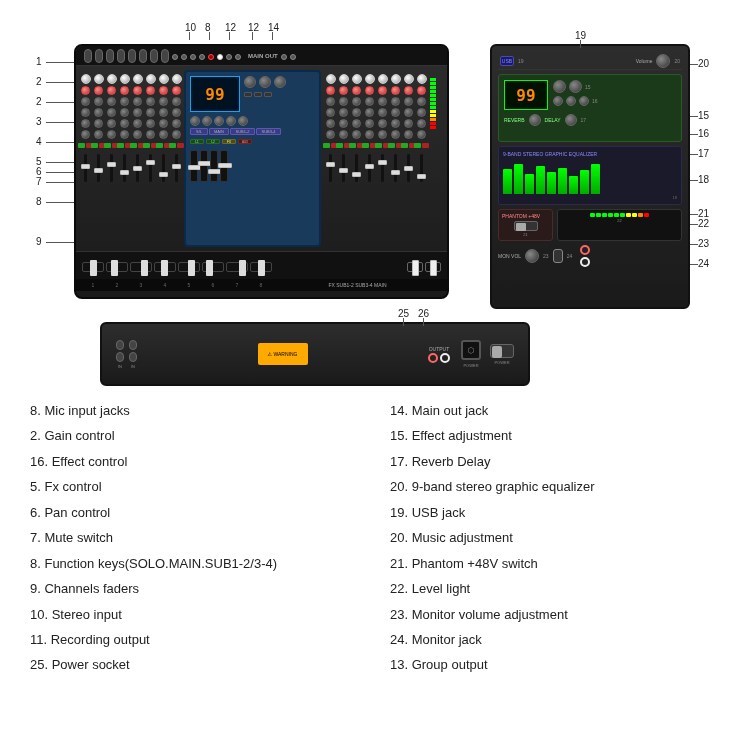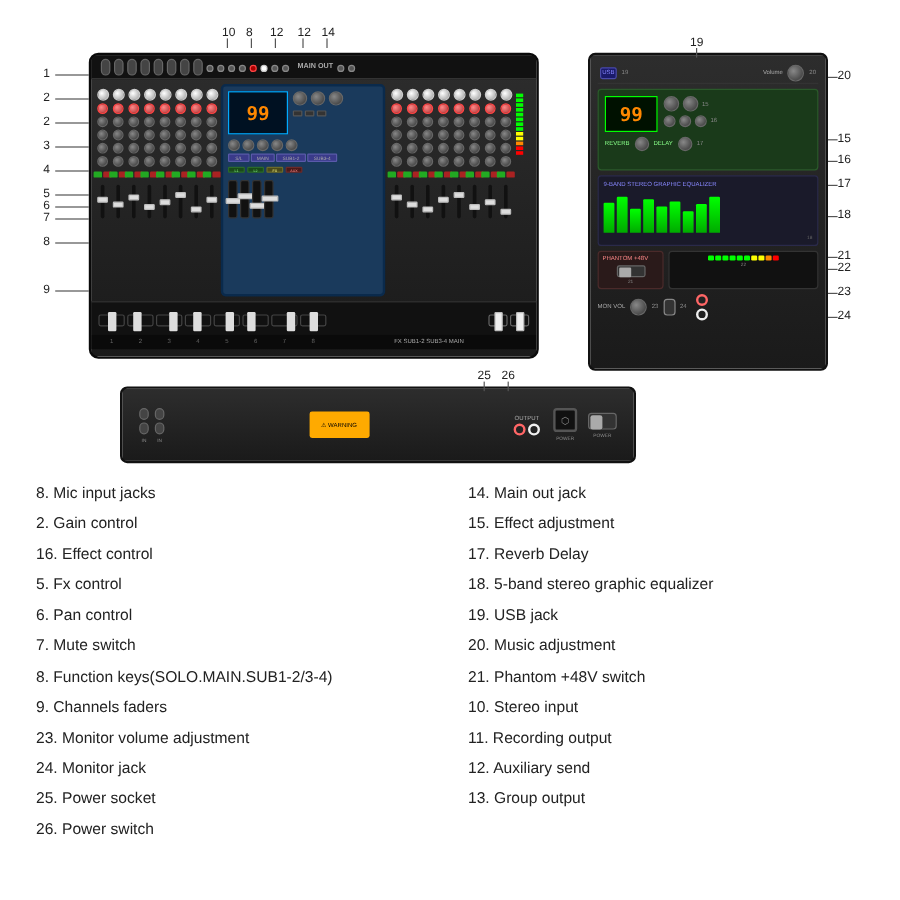--- a/index.html
+++ b/index.html
@@ -618,39 +618,38 @@
     <div>14. Main out jack</div>
 
     <div>2. Gain control</div>
     <div>15. Effect adjustment</div>
 
     <div>16. Effect control</div>
 
     <div>17. Reverb Delay</div>
 
     <div>5. Fx control</div>
-    <div>18. 5-band stereo graphic equalizer</div>
+    <div>20. 9-band stereo graphic equalizer</div>
 
     <div>6. Pan control</div>
     <div>19. USB jack</div>
 
     <div>7. Mute switch</div>
     <div>20. Music adjustment</div>
 
     <div>8. Function keys(SOLO.MAIN.SUB1-2/3-4)</div>
     <div>21. Phantom +48V switch</div>
 
     <div>9. Channels faders</div>
+    <div>22. Level light</div>
 
     <div>10. Stereo input</div>
     <div>23. Monitor volume adjustment</div>
 
     <div>11. Recording output</div>
     <div>24. Monitor jack</div>
 
-    <div>12. Auxiliary send</div>
     <div>25. Power socket</div>
 
     <div>13. Group output</div>
-    <div>26. Power switch</div>
   </div>
 
 </div>
 
 </body></html>

